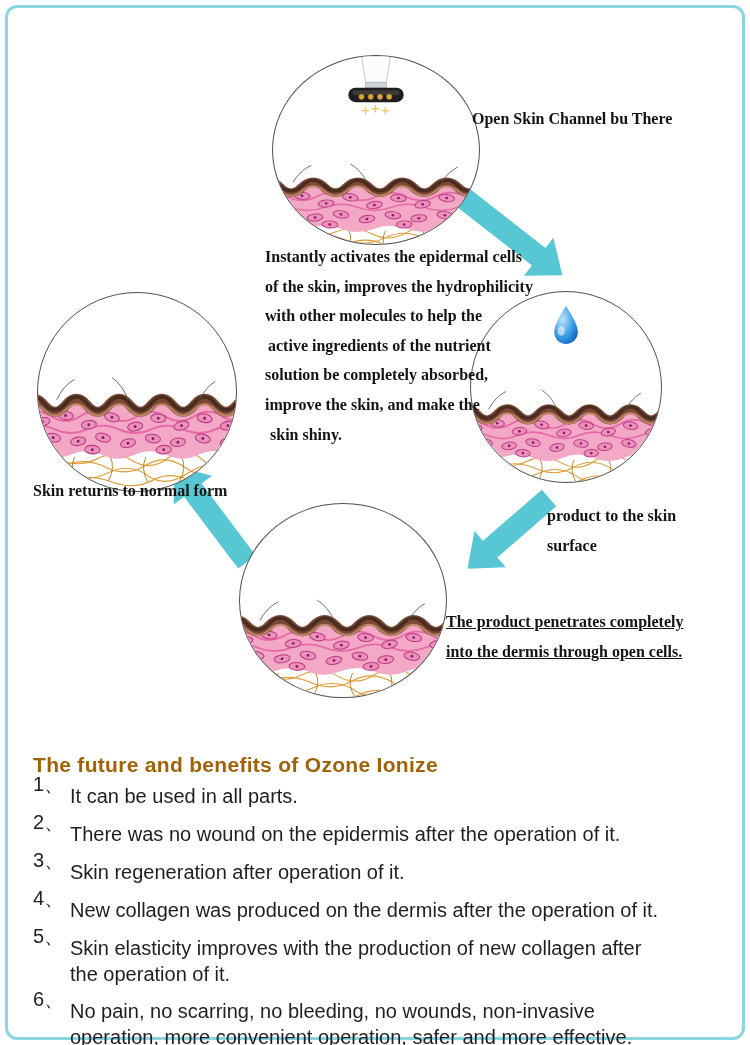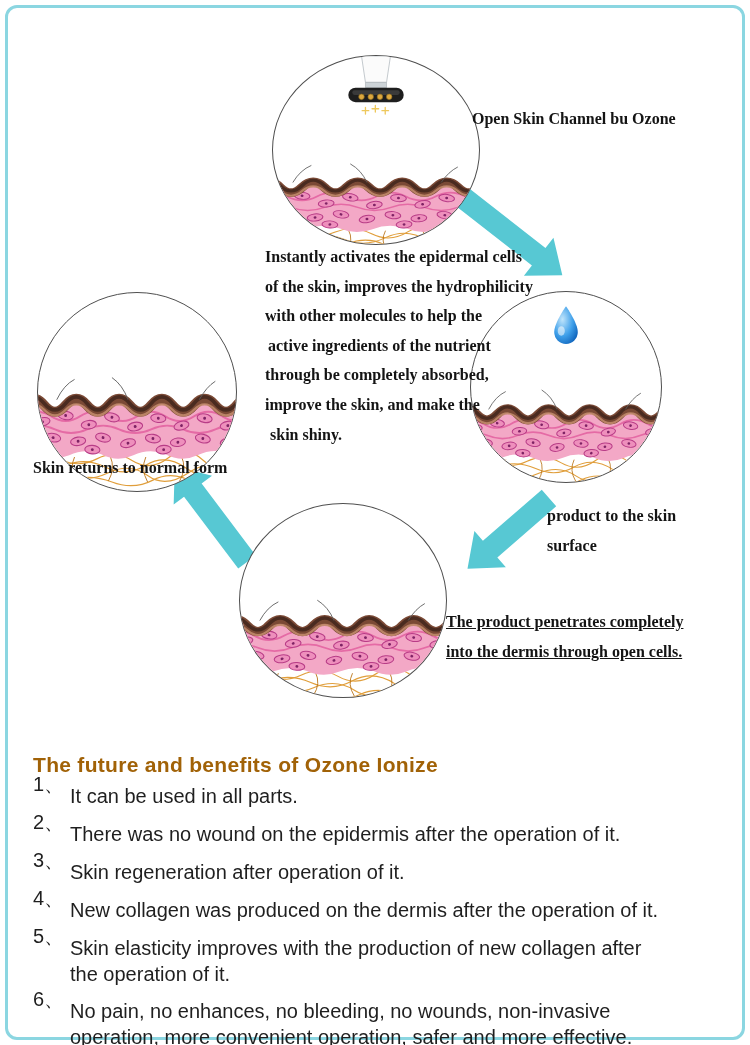--- a/index.html
+++ b/index.html
@@ -22,21 +22,21 @@
   .device{position:absolute;top:0;left:50%;transform:translateX(-50%);width:64%;}
   .droplet{position:absolute;top:7%;left:50%;transform:translateX(-50%);width:33px;}
 
   
   .arrows{position:absolute;left:0;top:0;width:750px;height:720px;pointer-events:none;}
 
   
   .dlabel{position:absolute;font-weight:700;font-size:16px;line-height:29.6px;white-space:nowrap;}
   .lbl-open-channel{left:472px;top:104px;}
   .center-par{left:237px;top:242px;margin-left:28px;}
-  .lbl-skin-normal{left:33px;top:453px;}
+  .lbl-skin-normal{left:33px;top:476px;}
   .lbl-apply{left:547px;top:501px;}
   .lbl-penetrate{left:446px;top:607px;text-decoration:underline;}
 
   
   .benefits-title{position:absolute;left:33px;top:736px;font-family:"Liberation Sans",sans-serif;
         font-weight:700;font-size:21px;letter-spacing:.3px;color:#a16207;}
   .benefits-list{position:absolute;left:33px;top:772px;width:695px;margin:0;padding:0;list-style:none;
         font-family:"Liberation Sans",sans-serif;font-size:20px;line-height:25.9px;color:#1f1f1f;}
   .benefits-list li{display:flex;}
   .benefits-list .num{flex:none;width:37px;}
@@ -295,28 +295,28 @@
     <path d="M-8,62 Q4,48 16,62 T40,62 T64,62 T88,62 T112,62 T136,62 T160,62 T184,62 T208,62 T232,62 T256,62" fill="none" stroke="#7b4a36" stroke-width="11"></path>
     <path d="M-8,60 Q4,46 16,60 T40,60 T64,60 T88,60 T112,60 T136,60 T160,60 T184,60 T208,60 T232,60 T256,60" fill="none" stroke="#4a2b20" stroke-width="4"></path>
     <path d="M-8,67 Q4,55 16,67 T40,67 T64,67 T88,67 T112,67 T136,67 T160,67 T184,67 T208,67 T232,67 T256,67" fill="none" stroke="#c0886a" stroke-width="2.5" opacity="0.9"></path>
     <g fill="none" stroke="#5a5a5a" stroke-width="1">
       <path d="M30,56 q8,-16 20,-22 M110,56 q-6,-16 -18,-24 M190,56 q8,-14 18,-20"></path>
     </g>
   </svg>
 </div>
   </div>
 
-  <div class="dlabel lbl-open-channel">Open Skin Channel bu Ozone</div>
+  <div class="dlabel lbl-open-channel">Open Skin Channel bu There</div>
 
   <div class="dlabel center-par">
     <div>Instantly activates the epidermal cells</div>
     <div>of the skin, improves the hydrophilicity</div>
     <div>with other molecules to help the</div>
     <div style="padding-left:3px">active ingredients of the nutrient</div>
-    <div>through be completely absorbed,</div>
+    <div>solution be completely absorbed,</div>
     <div>improve the skin, and make the</div>
     <div style="padding-left:5px">skin shiny.</div>
   </div>
 
   <div class="dlabel lbl-skin-normal">Skin returns to normal form</div>
 
   <div class="dlabel lbl-apply">
     <div>product to the skin</div>
     <div>surface</div>
   </div>
@@ -356,18 +356,18 @@
     <li>
       <span class="num">5、</span>
       <span class="txt">
         <div>Skin elasticity improves with the production of new collagen after</div>
         <div>the operation of it.</div>
       </span>
     </li>
     <li>
       <span class="num">6、</span>
       <span class="txt">
-        <div>No pain, no enhances, no bleeding, no wounds, non-invasive</div>
+        <div>No pain, no scarring, no bleeding, no wounds, non-invasive</div>
         <div>operation, more convenient operation, safer and more effective.</div>
       </span>
     </li>
   </ul>
 </div>
 
 </body></html>

